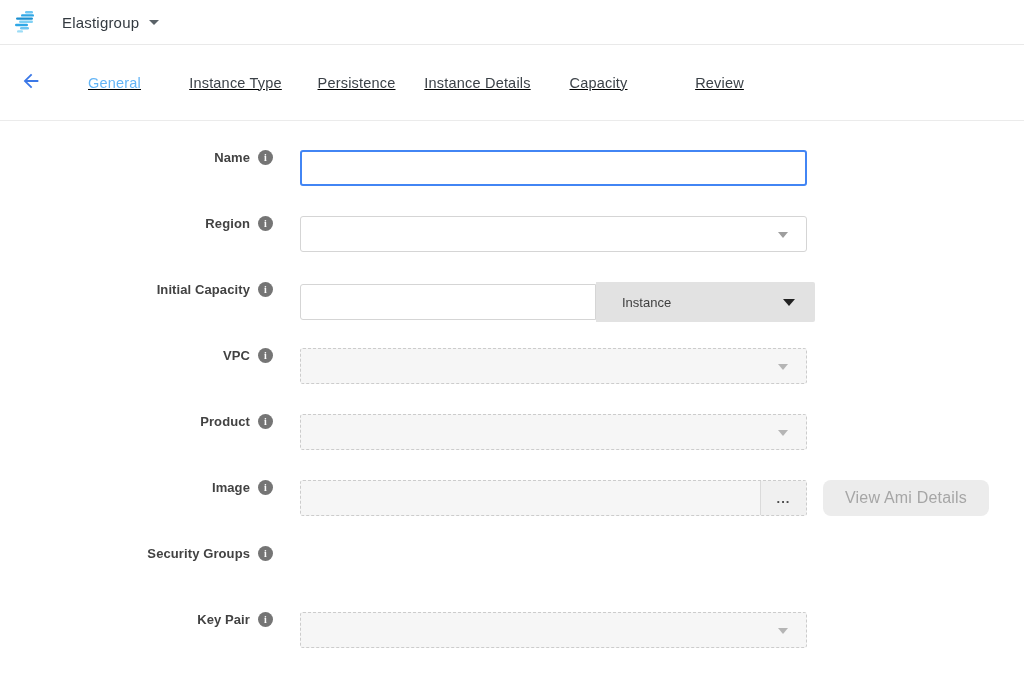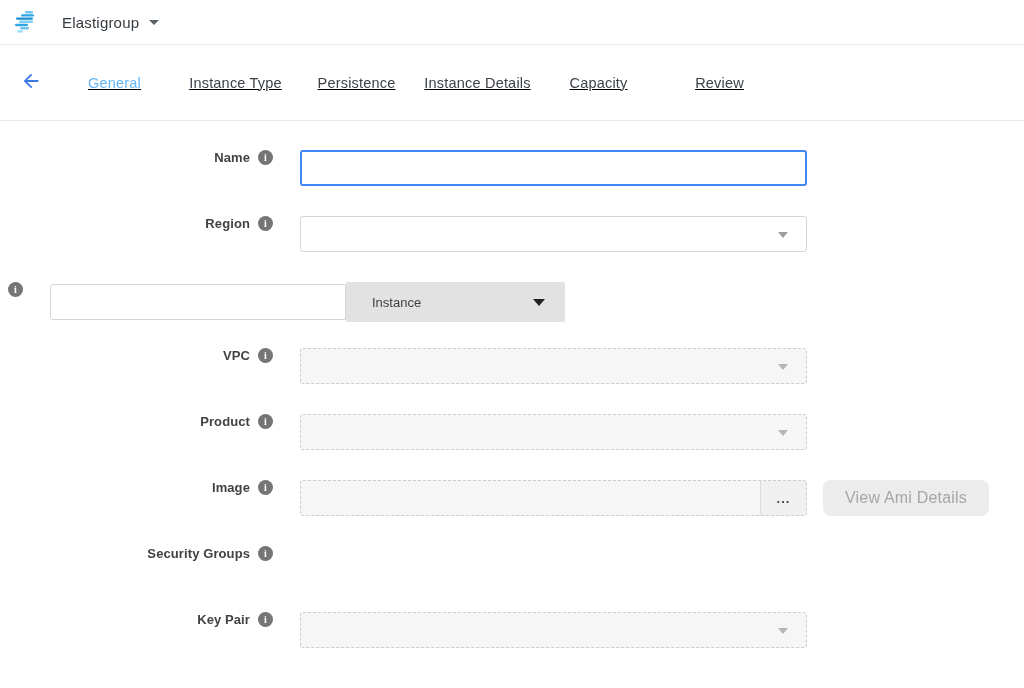--- a/index.html
+++ b/index.html
@@ -248,20 +248,21 @@
     <span class="info-icon">i</span>
     <div class="field-area">
       <div class="select-box">
         <span></span>
         <span class="sel-caret"></span>
       </div>
     </div>
   </div>
 
   <div class="form-row">
+    <span class="row-label">Initial Capacity</span>
     <span class="info-icon">i</span>
     <div class="field-area">
       <input class="cap-input" type="text" value="" style="">
       <div class="unit-select">
         <span>Instance</span>
         <span class="unit-caret"></span>
       </div>
     </div>
   </div>
 

